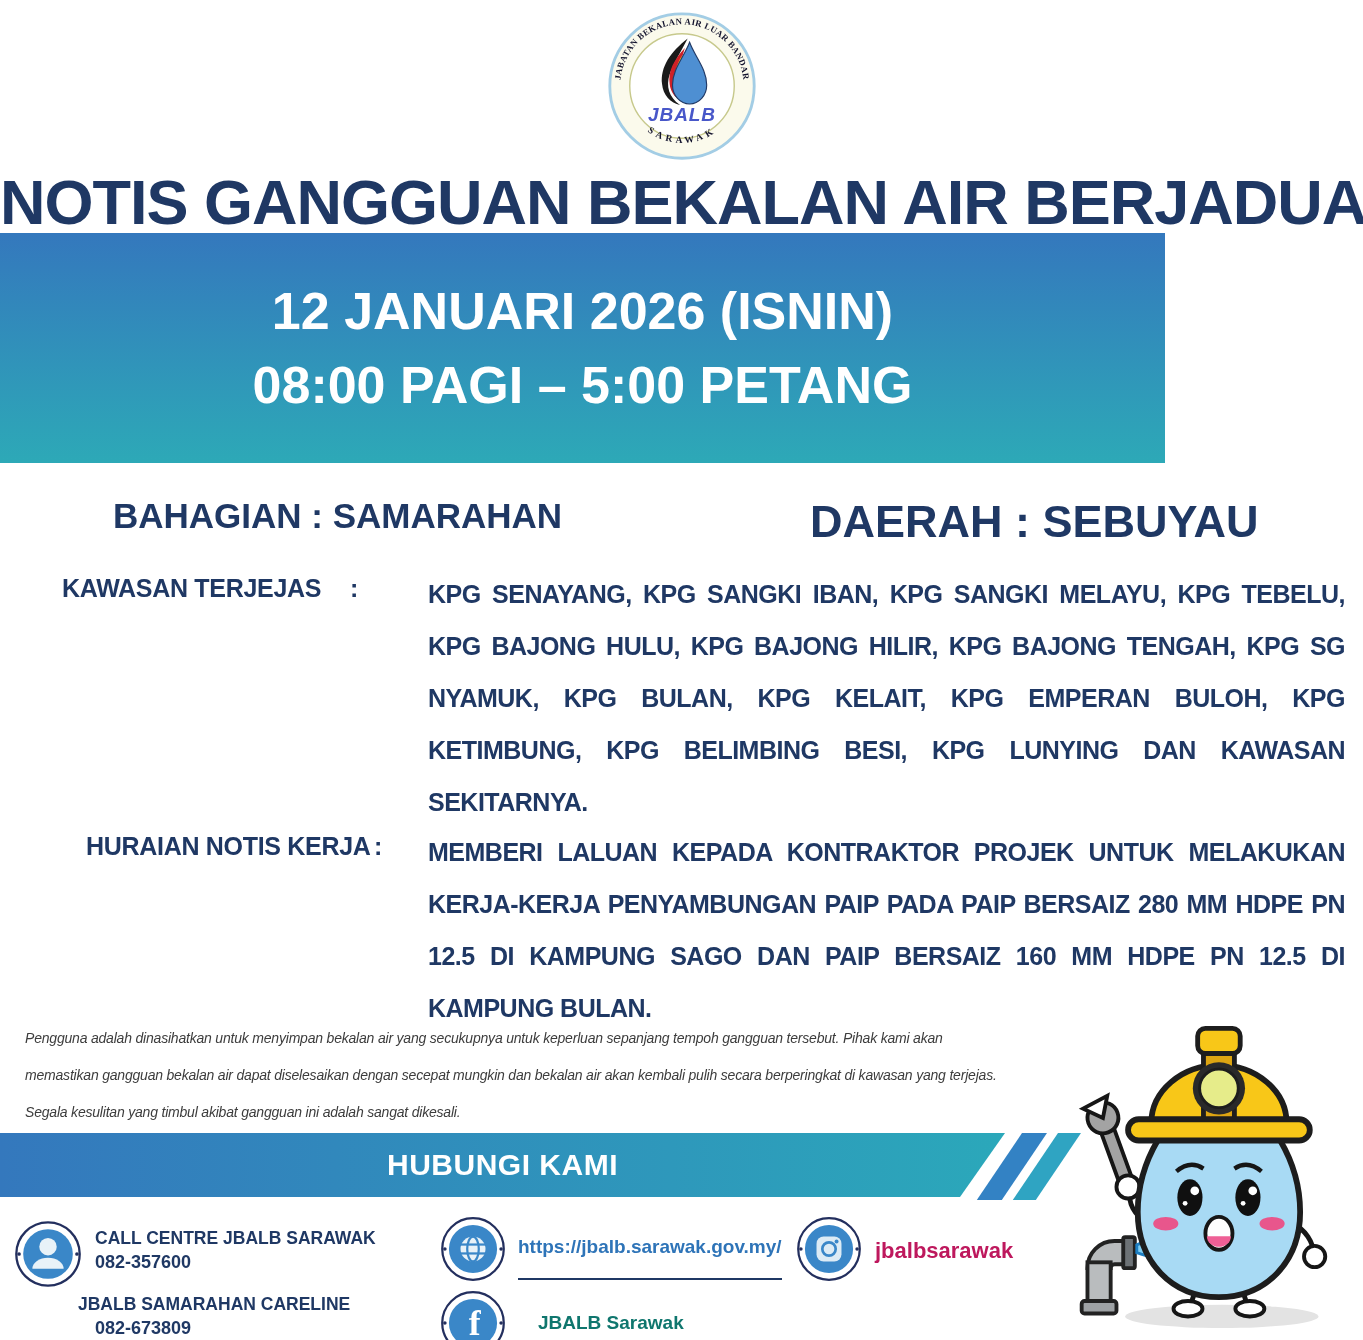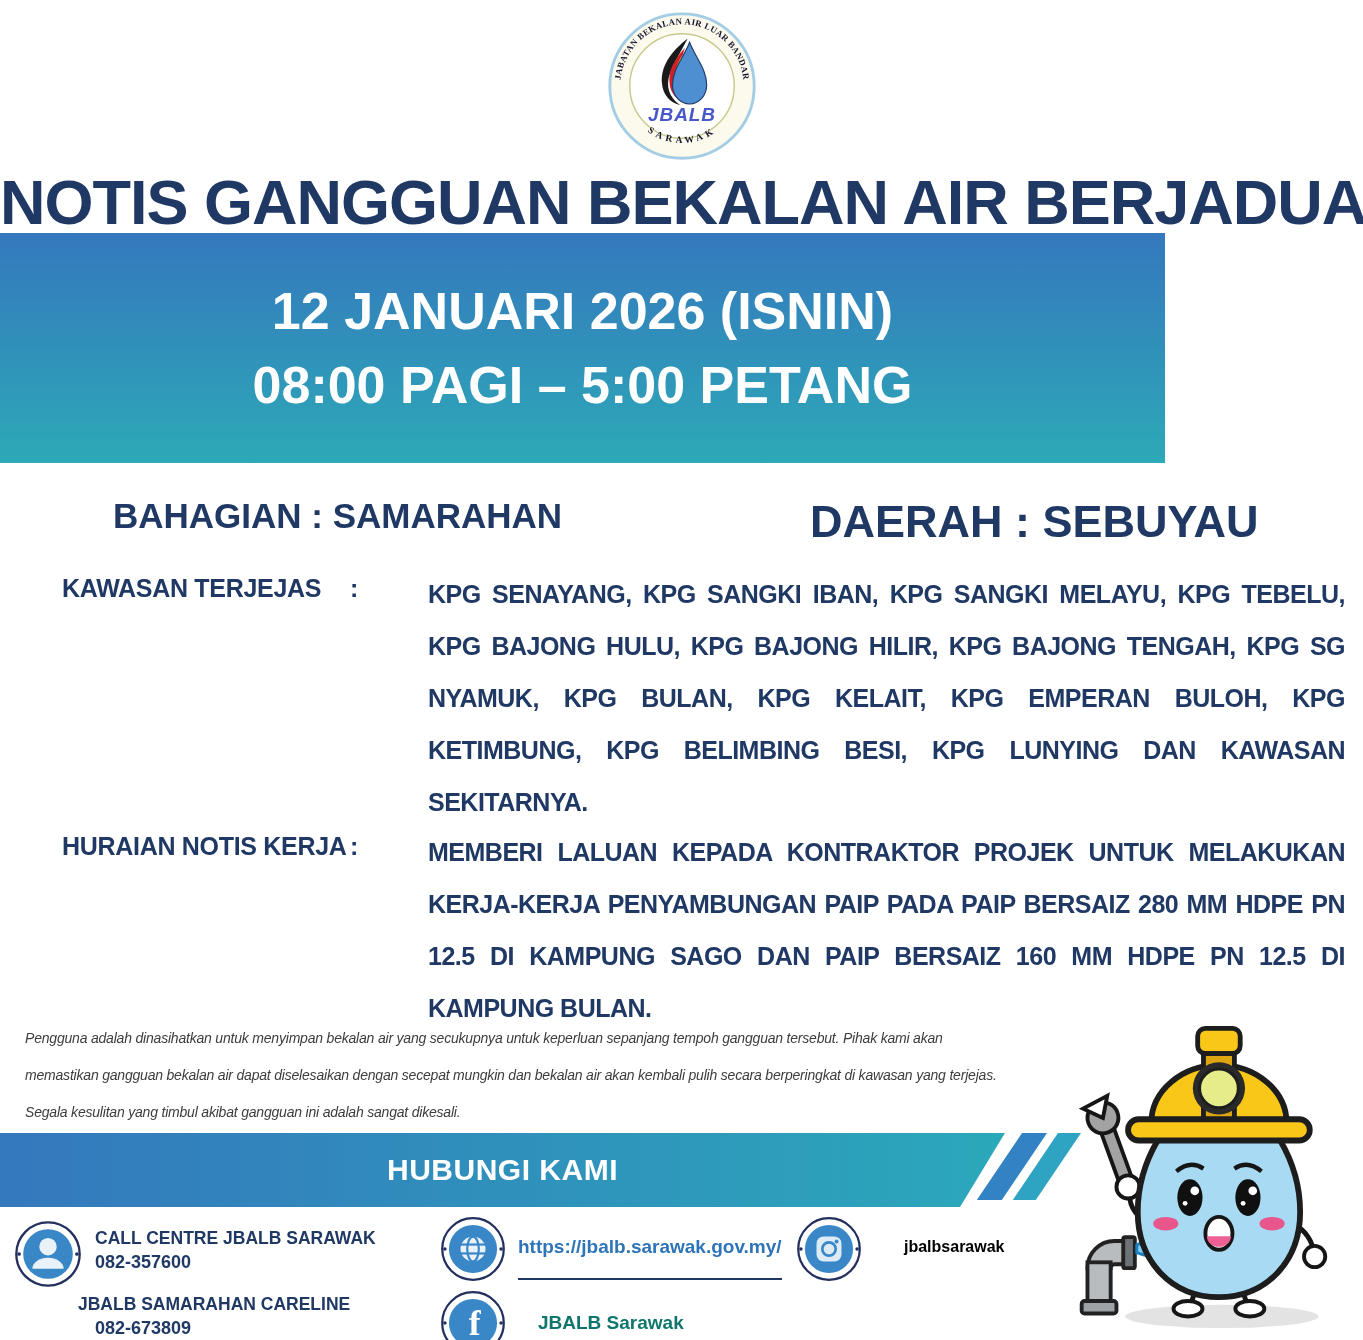--- a/index.html
+++ b/index.html
@@ -26,30 +26,30 @@
   .daerah{position:absolute;top:496px;left:778px;font-size:45px;font-weight:bold;color:#1f3864;white-space:nowrap;margin-left:32px;}
   
   .sec-label{position:absolute;left:62px;font-size:25px;font-weight:bold;color:#1f3864;white-space:nowrap;letter-spacing:-0.3px;}
   .sec-colon{position:absolute;left:350px;font-size:25px;font-weight:bold;color:#1f3864;}
   .sec-text{
     position:absolute;left:428px;width:917px;font-size:25px;font-weight:bold;color:#1f3864;
     line-height:52px;text-align:justify;letter-spacing:-0.5px;
   }
   .kawasan-label,.kawasan-colon{top:574px;}
   .kawasan-text{top:568px;}
-  .huraian-label,.huraian-colon{top:832px;}
+  .huraian-label,.huraian-colon{top:832px;margin-left:24px;}
   .huraian-text{top:826px;}
   
   .disclaimer{
     position:absolute;top:1020px;left:25px;width:985px;
     font-size:14px;font-style:italic;color:#3c3c3c;line-height:37px;letter-spacing:-0.2px;
   }
   
   .contact-bar{
-    position:absolute;top:1133px;left:0;width:1005px;height:74px;
+    position:absolute;top:1133px;left:0;width:1005px;height:64px;
     background:linear-gradient(90deg,#3478bd 0%,#2ba8ba 100%);
     clip-path:polygon(0 0,100% 0,calc(100% - 45px) 100%,0 100%);
     display:flex;align-items:center;justify-content:center;
   }
   .contact-heading{color:#ffffff;font-size:30px;font-weight:bold;letter-spacing:0.5px;}
   .stripe{position:absolute;top:1133px;height:67px;transform:skewX(-34deg);transform-origin:top left;}
   .stripe-1{left:1022px;width:25px;background:#3382c4;}
   .stripe-2{left:1058px;width:23px;background:#2fa4c2;}
   
   .cicon{position:absolute;width:66px;height:66px;}
@@ -57,21 +57,21 @@
   .icon-globe{left:440px;top:1216px;}
   .icon-facebook{left:440px;top:1290px;}
   .icon-instagram{left:796px;top:1216px;}
   .contact-text{position:absolute;font-weight:bold;color:#1f3864;white-space:nowrap;}
   .cc-title{left:95px;top:1228px;font-size:17.5px;}
   .cc-phone{left:95px;top:1252px;font-size:18px;}
   .cl-title{left:78px;top:1294px;font-size:17.5px;}
   .cl-phone{left:95px;top:1318px;font-size:18px;}
   .website{left:518px;top:1236px;font-size:19px;color:#2e74b8;border-bottom:2.5px solid #1f3864;padding-bottom:20px;}
   .fb-label{left:518px;top:1312px;font-size:19px;color:#0f766e;margin-left:20px;}
-  .ig-label{left:904px;top:1238px;font-size:16px;color:#000000;}
+  .ig-label{left:875px;top:1238px;font-size:22px;color:#be185d;}
   
   .mascot{position:absolute;left:1072px;top:1000px;width:290px;height:340px;}
 </style>
 </head>
 <body>
 
 <div class="page">
 
   <svg class="logo" viewBox="0 0 160 160" xmlns="http://www.w3.org/2000/svg">
     <circle cx="80" cy="80" r="76" fill="#fbfaec" stroke="#a3cde5" stroke-width="3"></circle>

